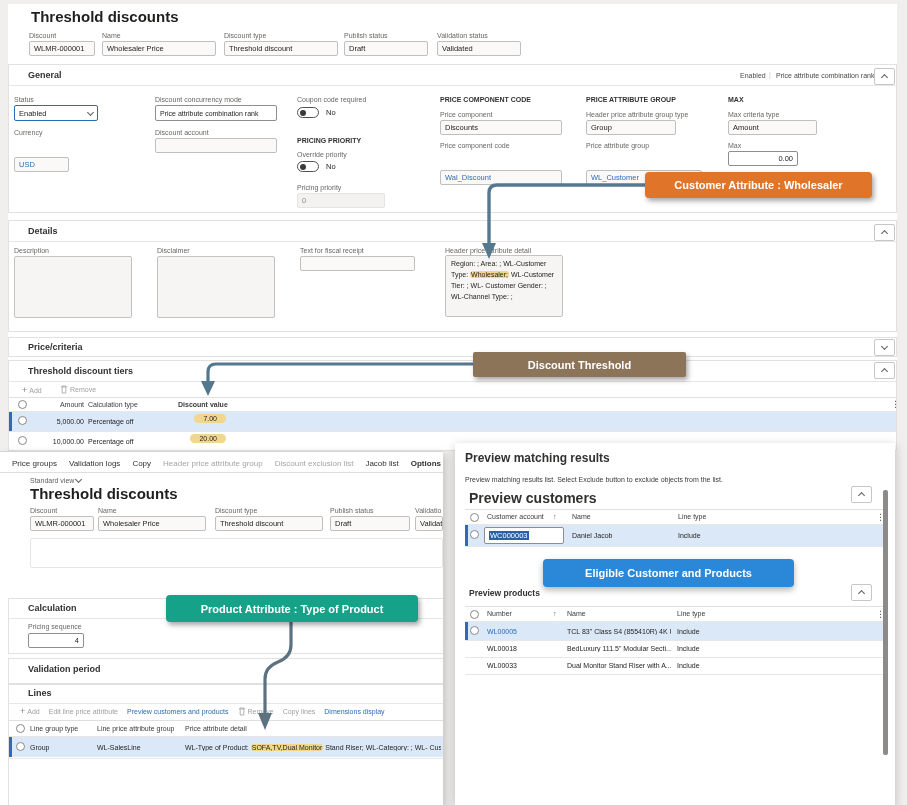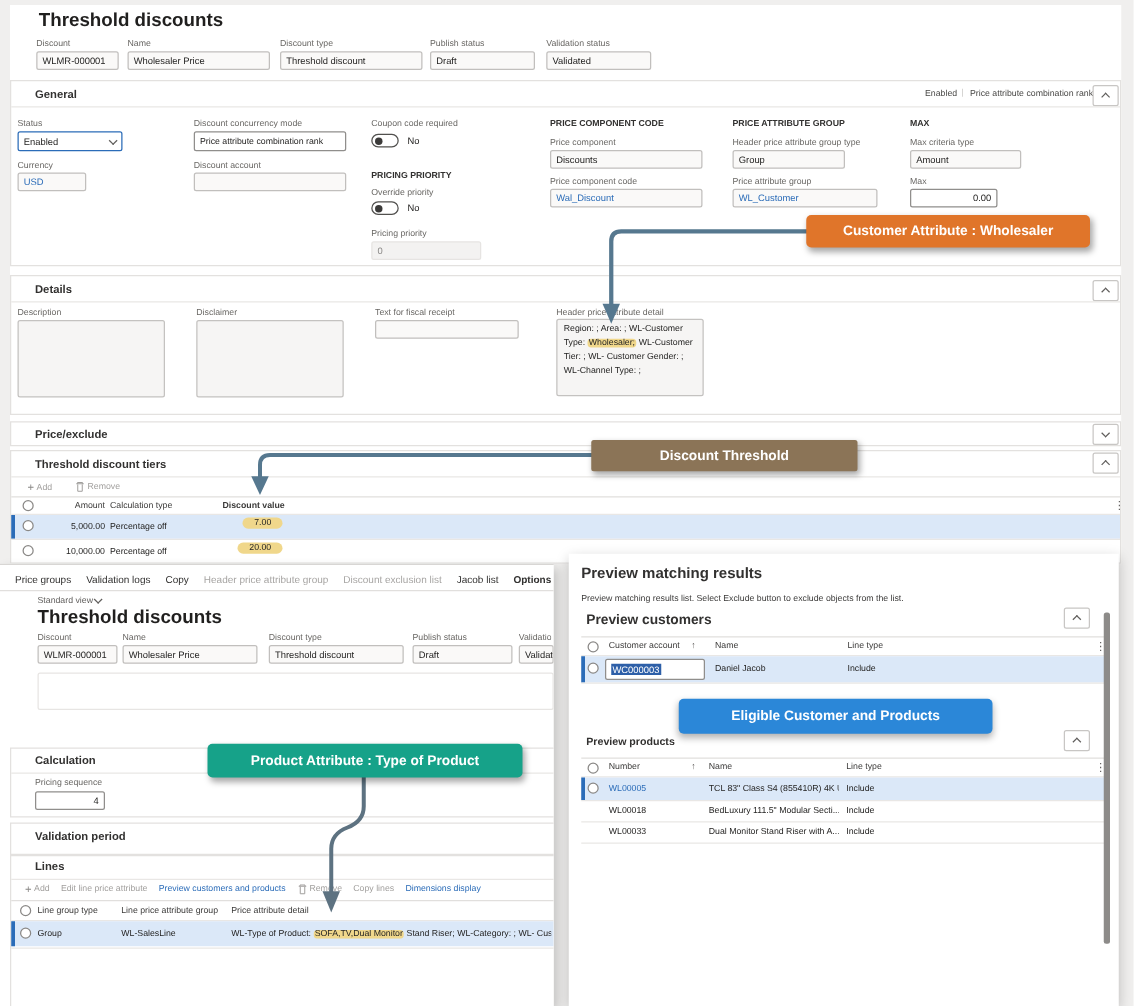--- a/index.html
+++ b/index.html
@@ -5,21 +5,21 @@
   html,body{margin:0;padding:0;}
   .page{position:relative;width:907px;height:805px;background:#f0efee;font-family:"Liberation Sans","DejaVu Sans",sans-serif;color:#252423;overflow:hidden;}
   .win{position:absolute;background:#fff;}
   .sec{position:absolute;background:#fff;border:1px solid #e3e1df;box-sizing:border-box;}
   .sec-hd{position:absolute;font-size:9px;font-weight:bold;color:#323130;white-space:nowrap;}
   .hline{position:absolute;height:1px;background:#e9e7e5;}
   .lbl{position:absolute;font-size:7px;color:#696764;white-space:nowrap;}
   .glbl{position:absolute;font-size:7px;font-weight:bold;color:#323130;white-space:nowrap;}
   .inp{position:absolute;box-sizing:border-box;height:15px;background:#faf9f8;border:1px solid #c1bfbd;border-radius:2px;font-size:7.5px;display:flex;align-items:center;padding:0 4px;white-space:nowrap;overflow:hidden;}
   .inp.white{background:#fff;border-color:#908e8c;}
-  .inp.blue{color:#2b6cb8;}
+  .inp.blue{color:#2b6cb8;margin-top:19px;}
   .inp.right{justify-content:flex-end;}
   .inp.gray{background:#f3f2f1;border-color:#e6e4e2;color:#8a8886;}
   .area{position:absolute;box-sizing:border-box;background:#f6f5f4;border:1px solid #c4c2c0;border-radius:2px;}
   .area.text{font-size:7px;line-height:1.55;padding:3px 5px;color:#252423;}
   .chevbtn{position:absolute;width:19px;height:15px;background:#fff;border:1px solid #c8c6c4;border-radius:2px;display:flex;align-items:center;justify-content:center;}
   .chev{display:inline-block;width:4px;height:4px;border-left:1.2px solid #605e5c;border-top:1.2px solid #605e5c;}
   .chev.up{transform:translateY(1px) rotate(45deg);}
   .chev.down{transform:translateY(-1px) rotate(225deg);}
   .radio{position:absolute;width:9px;height:9px;border:1px solid #8a8886;border-radius:50%;background:#fff;box-sizing:border-box;}
   .cell{position:absolute;font-size:7px;color:#252423;white-space:nowrap;}
@@ -130,21 +130,21 @@
   <div class="lbl" style="left:14px;top:247px;">Description</div>
   <div class="area" style="left:14px;top:256px;width:118px;height:62px;"></div>
   <div class="lbl" style="left:157px;top:247px;">Disclaimer</div>
   <div class="area" style="left:157px;top:256px;width:118px;height:62px;"></div>
   <div class="lbl" style="left:300px;top:247px;">Text for fiscal receipt</div>
   <div class="inp" style="left:300px;top:256px;width:115px;"></div>
   <div class="lbl" style="left:445px;top:247px;">Header price attribute detail</div>
   <div class="area text" style="left:445px;top:255px;width:118px;height:62px;"><span>Region: ; Area: ; WL-Customer Type: </span><span class="hlspan">Wholesaler;</span><span> WL-Customer Tier: ; WL- Customer Gender: ; WL-Channel Type: ;</span></div>
 
   <div class="sec" style="left:8px;top:337px;width:889px;height:20px;"></div>
-  <div class="sec-hd" style="left:28px;top:342px;">Price/exclude</div>
+  <div class="sec-hd" style="left:28px;top:342px;">Price/criteria</div>
   <div class="chevbtn" style="left:874px;top:339px;">
       <span class="chev down"></span>
     </div>
 
   <div class="sec" style="left:8px;top:360px;width:889px;height:91px;"></div>
   <div class="sec-hd" style="left:28px;top:366px;">Threshold discount tiers</div>
   <div class="chevbtn" style="left:874px;top:362px;">
       <span class="chev up"></span>
     </div>
   <div class="hline" style="left:9px;top:381px;width:887px;"></div>
@@ -251,21 +251,21 @@
     <div class="cell" style="left:30px;top:292px;">Group</div>
     <div class="cell" style="left:97px;top:292px;">WL-SalesLine</div>
     <div class="cell" style="left:185px;top:292px;width:256px;overflow:hidden;"><span>WL-Type of Product: </span><span class="hlspan">SOFA,TV,Dual Monitor</span><span> Stand Riser; WL-Category: ; WL- Cusom</span></div>
     <div class="hline" style="left:9px;top:306px;width:434px;"></div>
   </div>
 
   <div class="win" style="left:455px;top:443px;width:440px;height:362px;box-shadow:0 3px 10px rgba(0,0,0,.22);overflow:hidden;">
     <div class="sec-hd" style="left:10px;top:8px;font-size:12px;">Preview matching results</div>
     <div class="cell" style="left:10px;top:33px;font-size:7px;color:#3b3a39;">Preview matching results list. Select Exclude button to exclude objects from the list.</div>
 
-    <div class="sec-hd" style="left:14px;top:47px;font-size:11px;">Preview customers</div>
+    <div class="sec-hd" style="left:14px;top:47px;font-size:14px;">Preview customers</div>
     <div class="chevbtn" style="left:396px;top:43px;">
         <span class="chev up"></span>
       </div>
     <div class="hline" style="left:10px;top:66px;width:421px;background:#e1dfdd;"></div>
     <span class="radio" style="left:15px;top:70px;"></span>
     <div class="colhd" style="left:32px;top:70px;">Customer account</div>
     <div class="sort" style="left:98px;top:70px;">↑</div>
     <div class="colhd" style="left:117px;top:70px;">Name</div>
     <div class="colhd" style="left:223px;top:70px;">Line type</div>
     <div class="more" style="left:421px;top:69px;">⋮</div>

